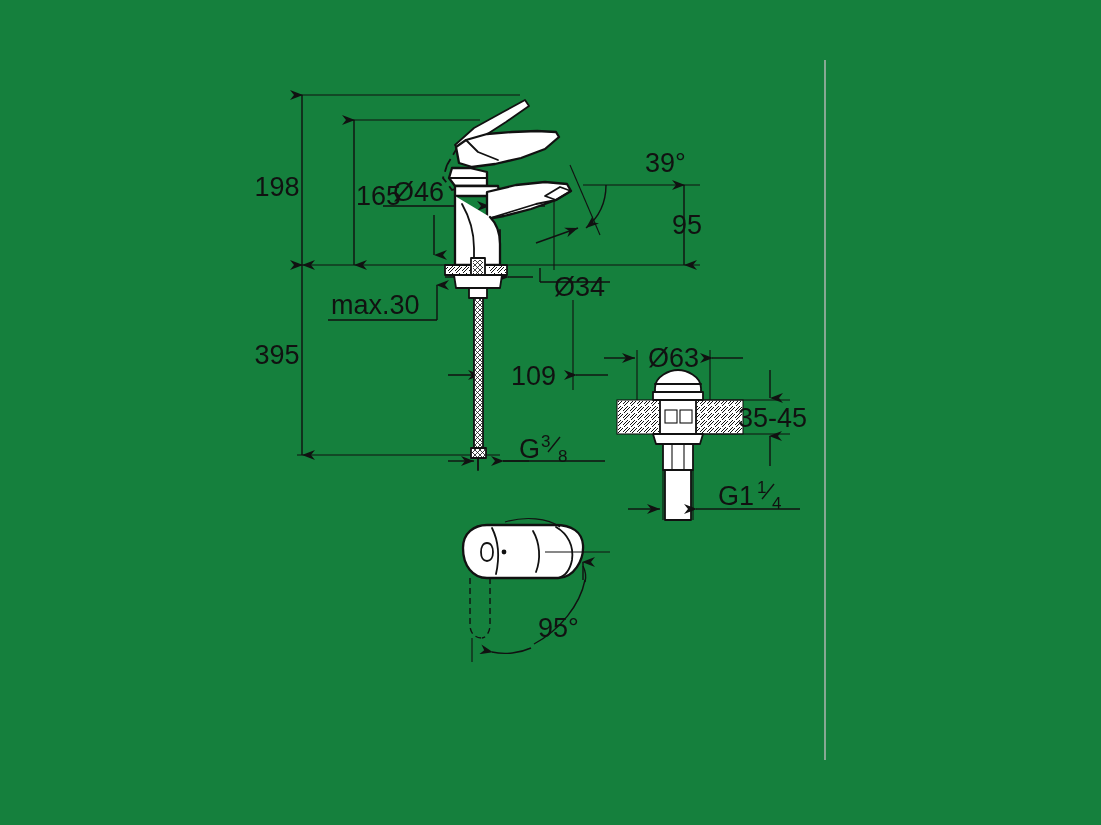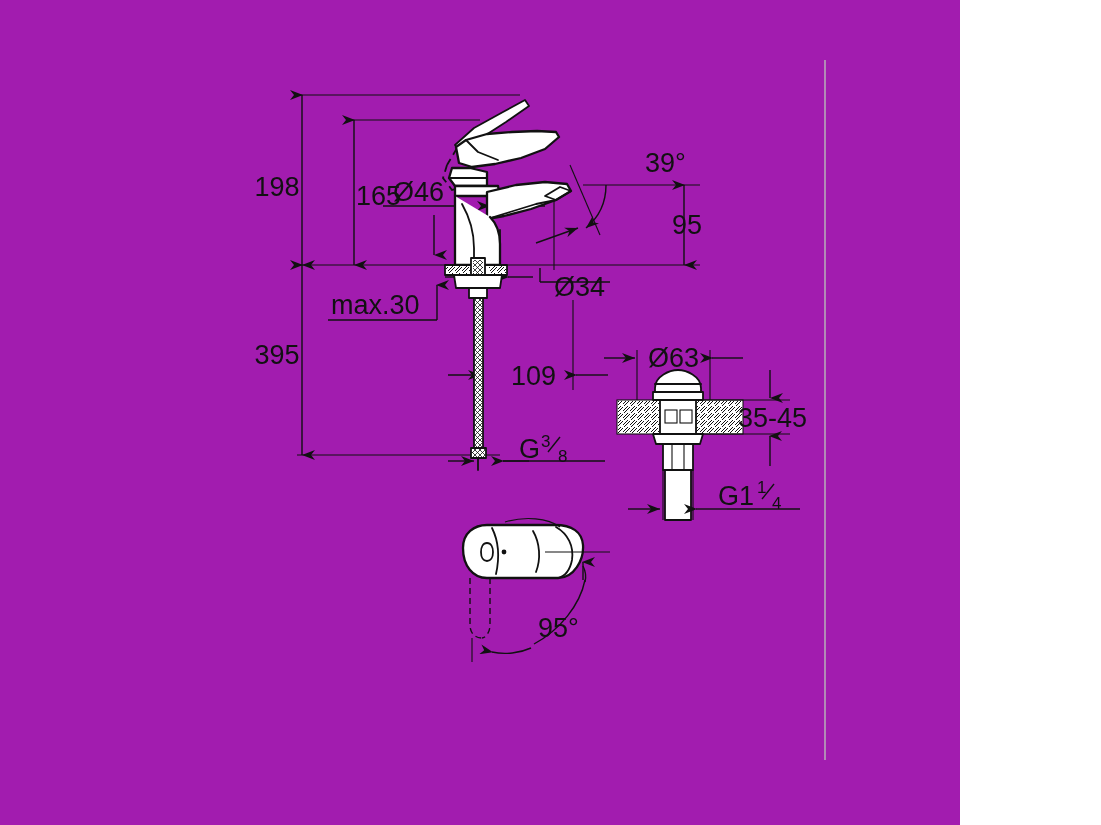--- a/index.html
+++ b/index.html
@@ -8,23 +8,23 @@
     background: #ffffff;
   }
   body {
     width: 1101px;
     height: 825px;
     font-family: "Liberation Sans", sans-serif;
     overflow: hidden;
   }
   #sheet {
     position: relative;
-    width: 960px;
+    width: 1101px;
     height: 825px;
-    background: #a21caf;
+    background: #15803d;
   }
   #sheet svg {
     position: absolute;
     top: 0;
     left: 0;
     display: block;
   }
   .dim-text {
     font-family: "Liberation Sans", sans-serif;
     font-size: 27px;

